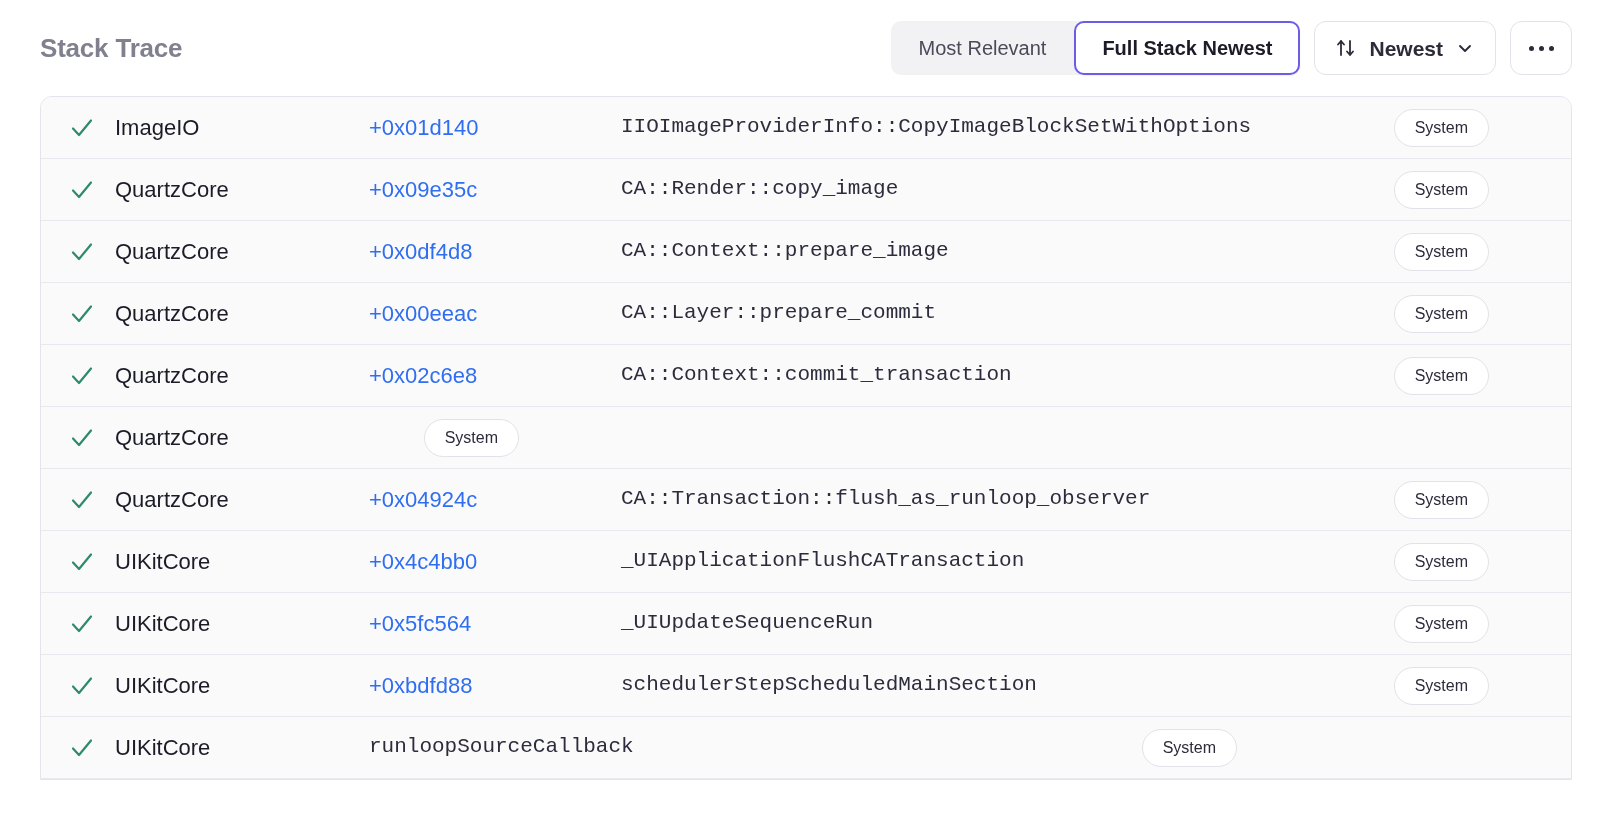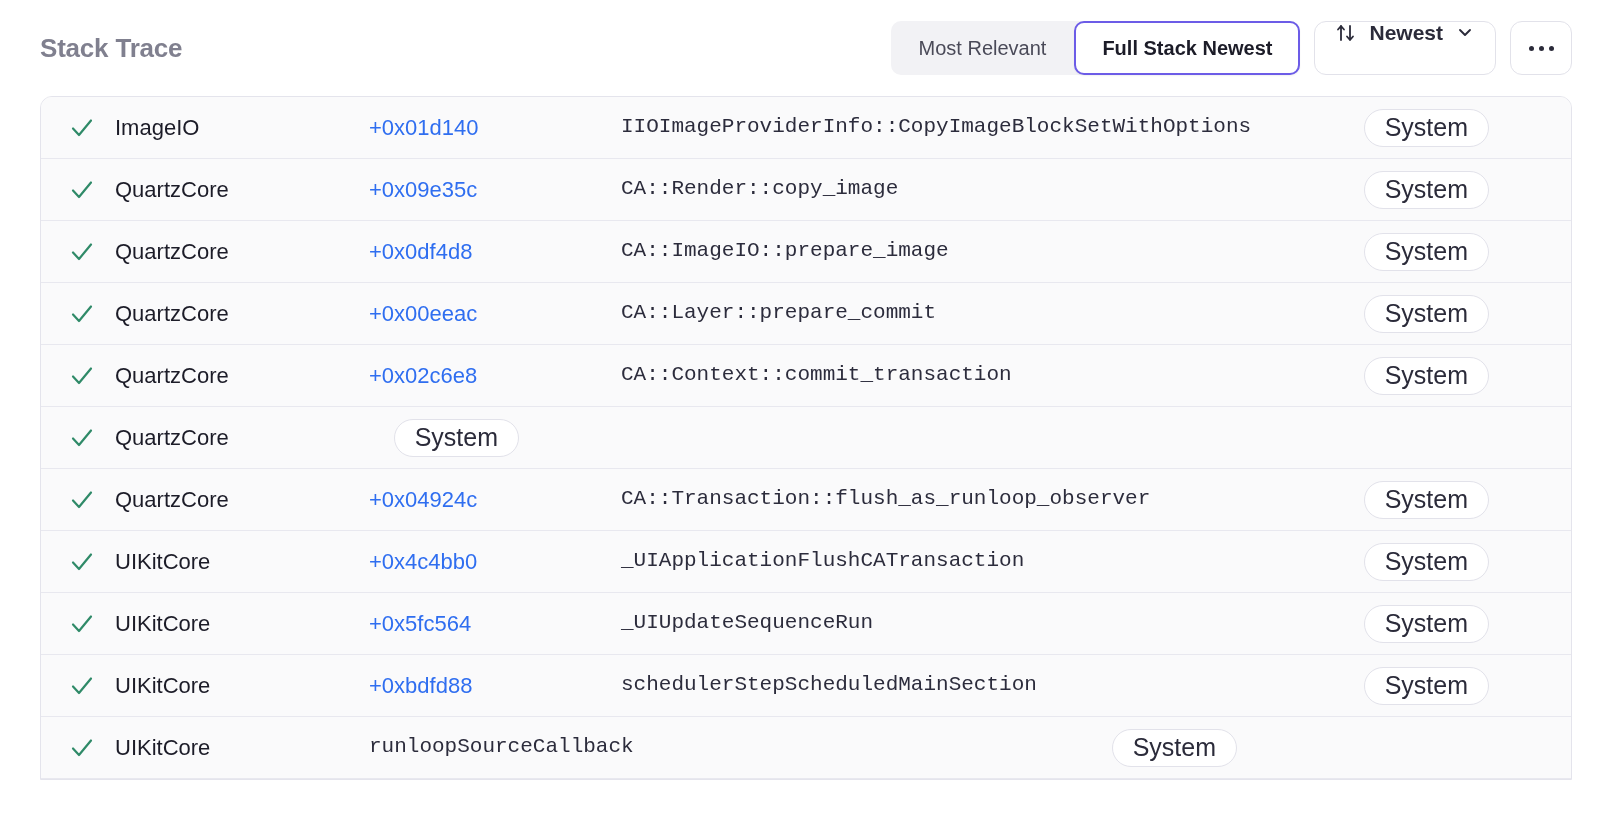--- a/index.html
+++ b/index.html
@@ -72,21 +72,21 @@
     border: 2px solid #6c5ce7;
     color: #1c1c28;
     font-weight: 700;
     box-shadow: 0 1px 2px rgba(16,16,40,0.06);
   }
 
   
   .sort-btn {
     height: 54px;
     display: flex;
-    align-items: flex-start;
+    align-items: center;
     gap: 12px;
     padding: 0 20px;
     background: #ffffff;
     border: 1px solid #e2e2ea;
     border-radius: 12px;
     font-size: 21px;
     font-weight: 700;
     color: #2b2b3a;
     cursor: pointer;
     white-space: nowrap;
@@ -179,21 +179,21 @@
   }
   .badge {
     display: inline-flex;
     align-items: center;
     justify-content: center;
     height: 38px;
     padding: 0 20px;
     border: 1px solid #e2e2ea;
     border-radius: 999px;
     background: #ffffff;
-    font-size: 25px;
+    font-size: 16px;
     color: #2b2b3a;
     white-space: nowrap;
     line-height: 1;
   }
 </style>
 </head>
 <body>
 
 <div class="panel">
 
@@ -262,21 +262,21 @@
         </span>
       </div>
       <div class="frame-row">
         <span class="check-icon">
           <svg width="26" height="26" viewBox="0 0 26 26" fill="none" aria-hidden="true">
             <path d="M4 13.5L10 20L22 5.5" stroke="currentColor" stroke-width="2.2" stroke-linecap="round" stroke-linejoin="round"></path>
           </svg>
         </span>
         <span class="frame-package">QuartzCore</span>
         <span class="frame-offset">+0x0df4d8</span>
-        <span class="frame-symbol">CA::ImageIO::prepare_image</span>
+        <span class="frame-symbol">CA::Context::prepare_image</span>
         <span class="frame-badge-cell">
           <span class="badge">System</span>
         </span>
       </div>
       <div class="frame-row">
         <span class="check-icon">
           <svg width="26" height="26" viewBox="0 0 26 26" fill="none" aria-hidden="true">
             <path d="M4 13.5L10 20L22 5.5" stroke="currentColor" stroke-width="2.2" stroke-linecap="round" stroke-linejoin="round"></path>
           </svg>
         </span>

